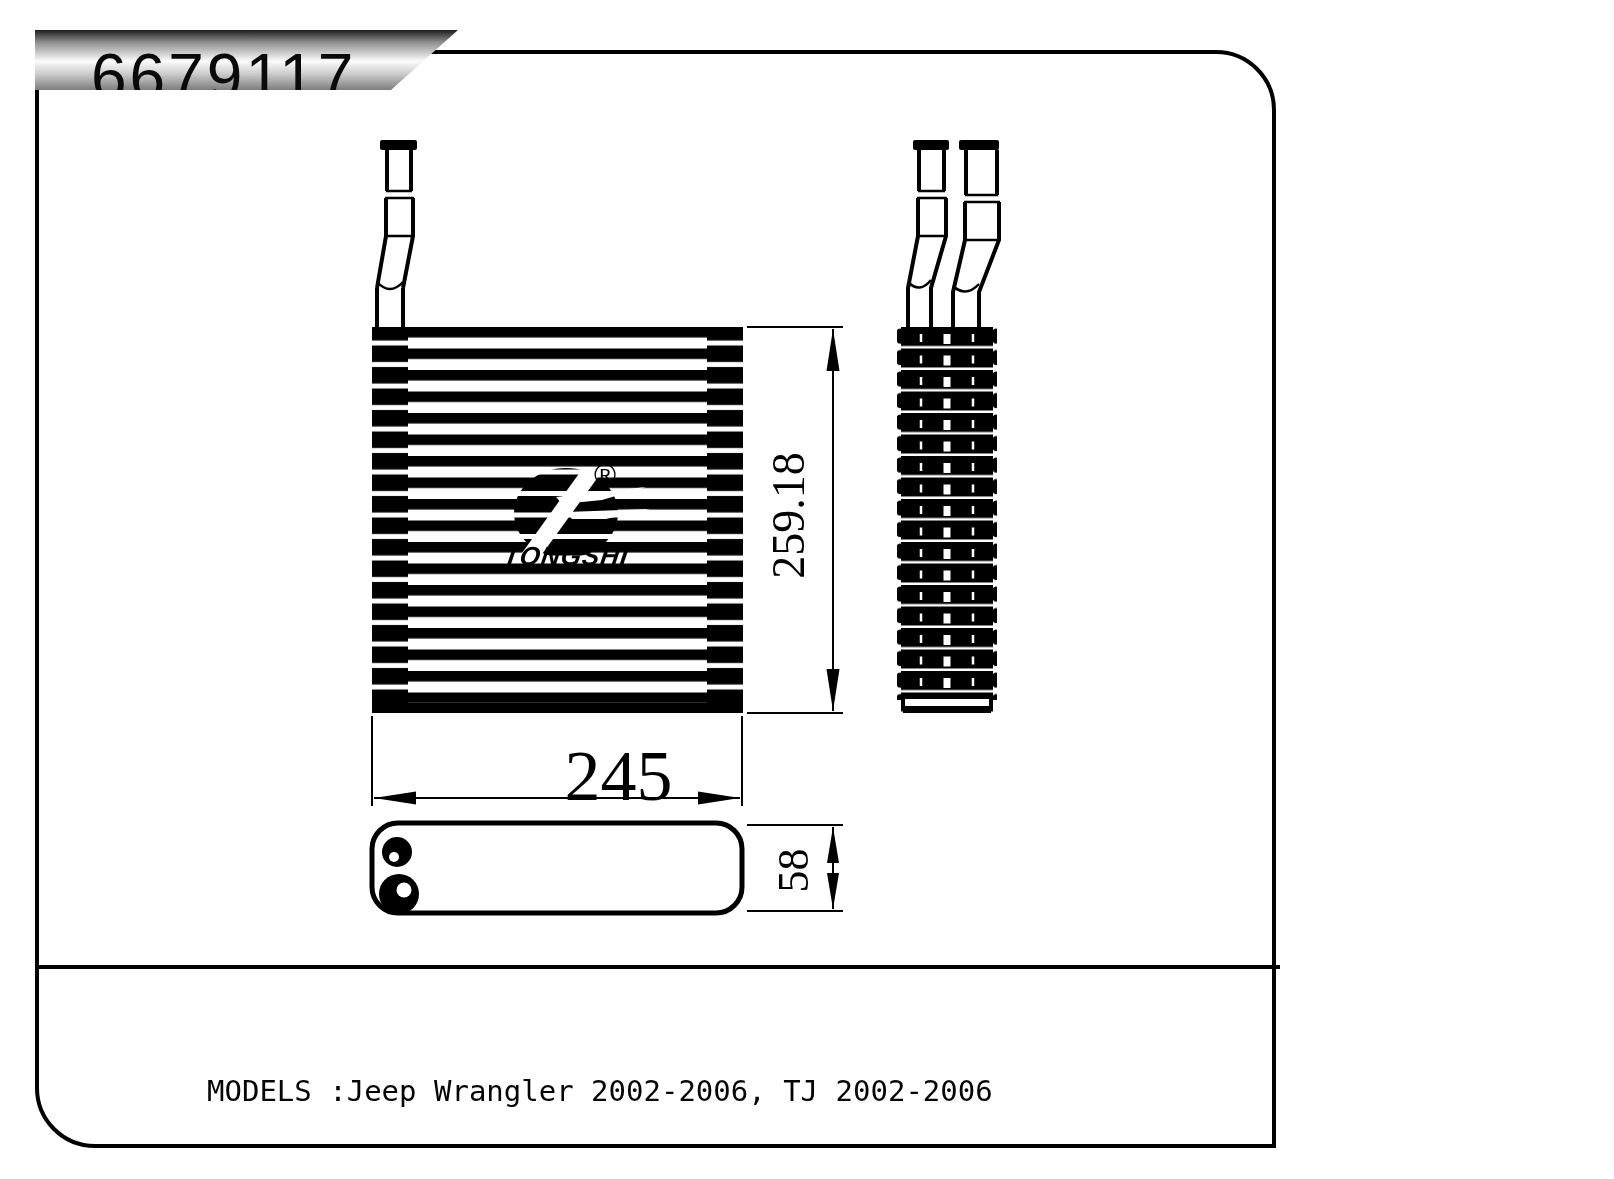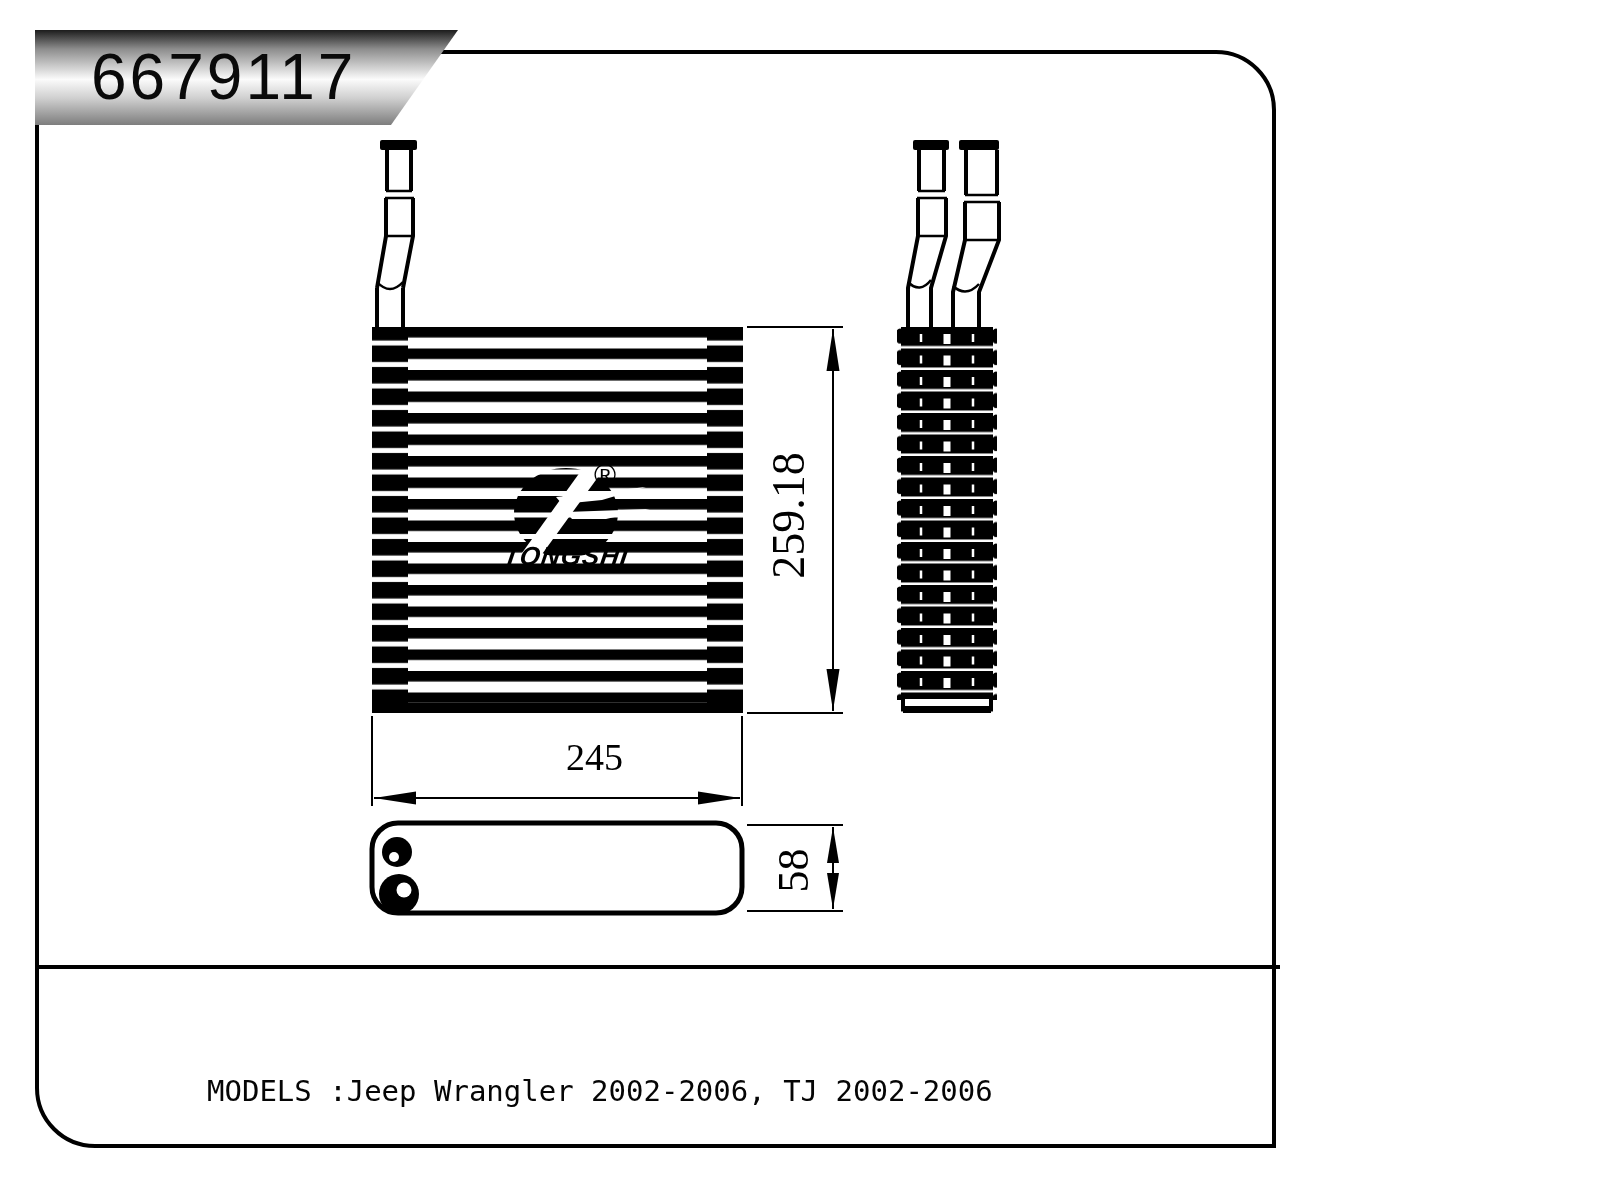--- a/index.html
+++ b/index.html
@@ -3,30 +3,30 @@
 <meta charset="utf-8">
 <style>
   html,body{margin:0;padding:0;background:#fff;}
   .page{position:relative;width:1614px;height:1179px;background:#fff;overflow:hidden;
         font-family:"Liberation Sans",sans-serif;color:#000;}
   
   .frame{position:absolute;left:35px;top:50px;width:1241px;height:1098px;
          border:4px solid #000;border-radius:0 60px 0 60px;box-sizing:border-box;}
   .separator{position:absolute;left:35px;top:965px;width:1245px;height:4px;background:#000;}
   
-  .banner{position:absolute;left:35px;top:30px;width:423px;height:95px;
+  .banner{position:absolute;left:35px;top:30px;width:423px;height:60px;
           background:linear-gradient(180deg,#1c1c1c 0%,#8d8d8d 20%,#fbfbfb 52%,#cquadcfcf 72%,#7d7d7d 100%);
           background:linear-gradient(180deg,#1c1c1c 0%,#8d8d8d 20%,#fbfbfb 52%,#cfcfcf 72%,#7d7d7d 100%);
           clip-path:polygon(0 0,100% 0,calc(100% - 67px) 100%,0 100%);text-align:right;}
   .banner-text{position:absolute;left:56px;top:10px;font-size:64px;font-weight:500;
                letter-spacing:3px;color:#0a0a0a;font-family:"Liberation Sans",sans-serif;}
   .art{position:absolute;left:0;top:0;}
   
   .dim{position:absolute;font-family:"Liberation Serif",serif;color:#000;text-align:center;}
-  .dim-w{left:372px;top:735px;width:445px;font-size:38px;}
+  .dim-w{left:372px;top:735px;width:445px;font-size:72px;padding-left:24px;}
   .dim-h{left:683px;top:489px;width:210px;font-size:46px;transform:rotate(-90deg);}
   .dim-d{left:741px;top:845px;width:104px;font-size:44px;transform:rotate(-90deg);}
   
   .logo-text{position:absolute;left:492px;top:541px;width:148px;text-align:center;
              font-size:26px;font-weight:bold;font-style:italic;letter-spacing:1px;
              transform:skewX(-8deg);font-family:"Liberation Sans",sans-serif;}
   .logo-reg{position:absolute;left:594px;top:458px;font-size:30px;font-family:"Liberation Sans",sans-serif;}
   
   .specs{position:absolute;left:207px;top:981px;font-family:"DejaVu Sans Mono",monospace;
          font-size:29px;line-height:44px;white-space:pre;color:#050505;}

